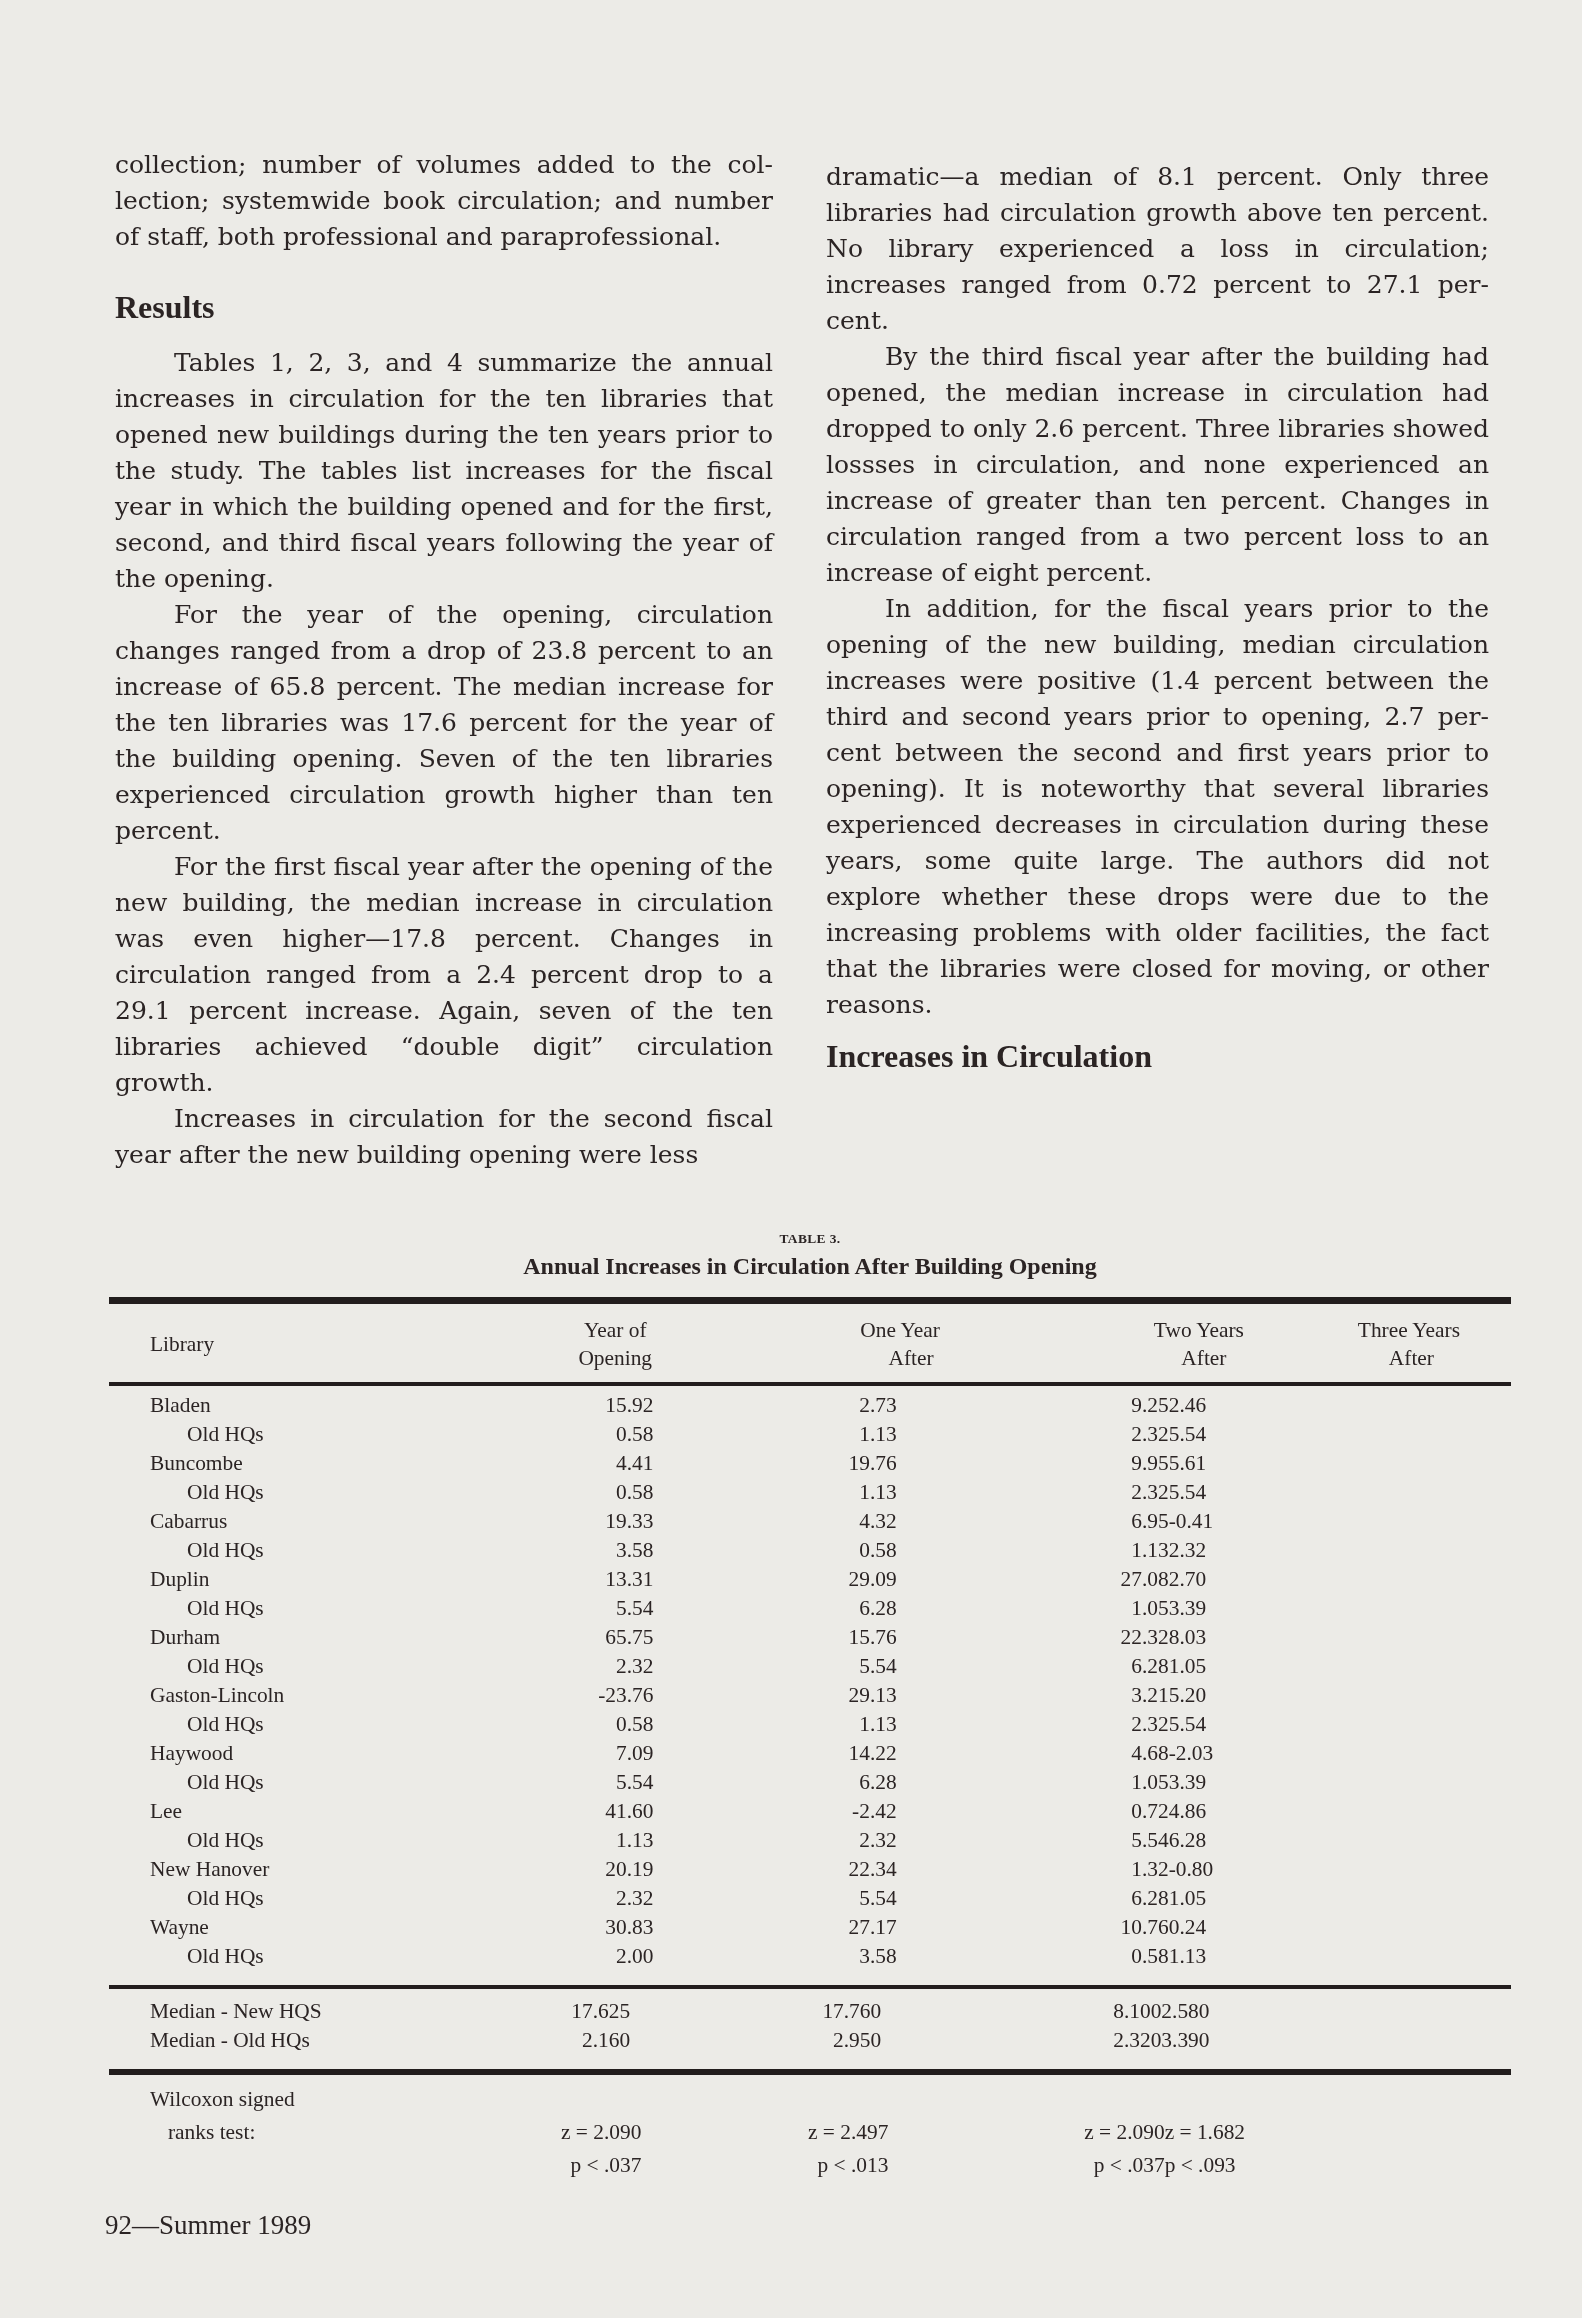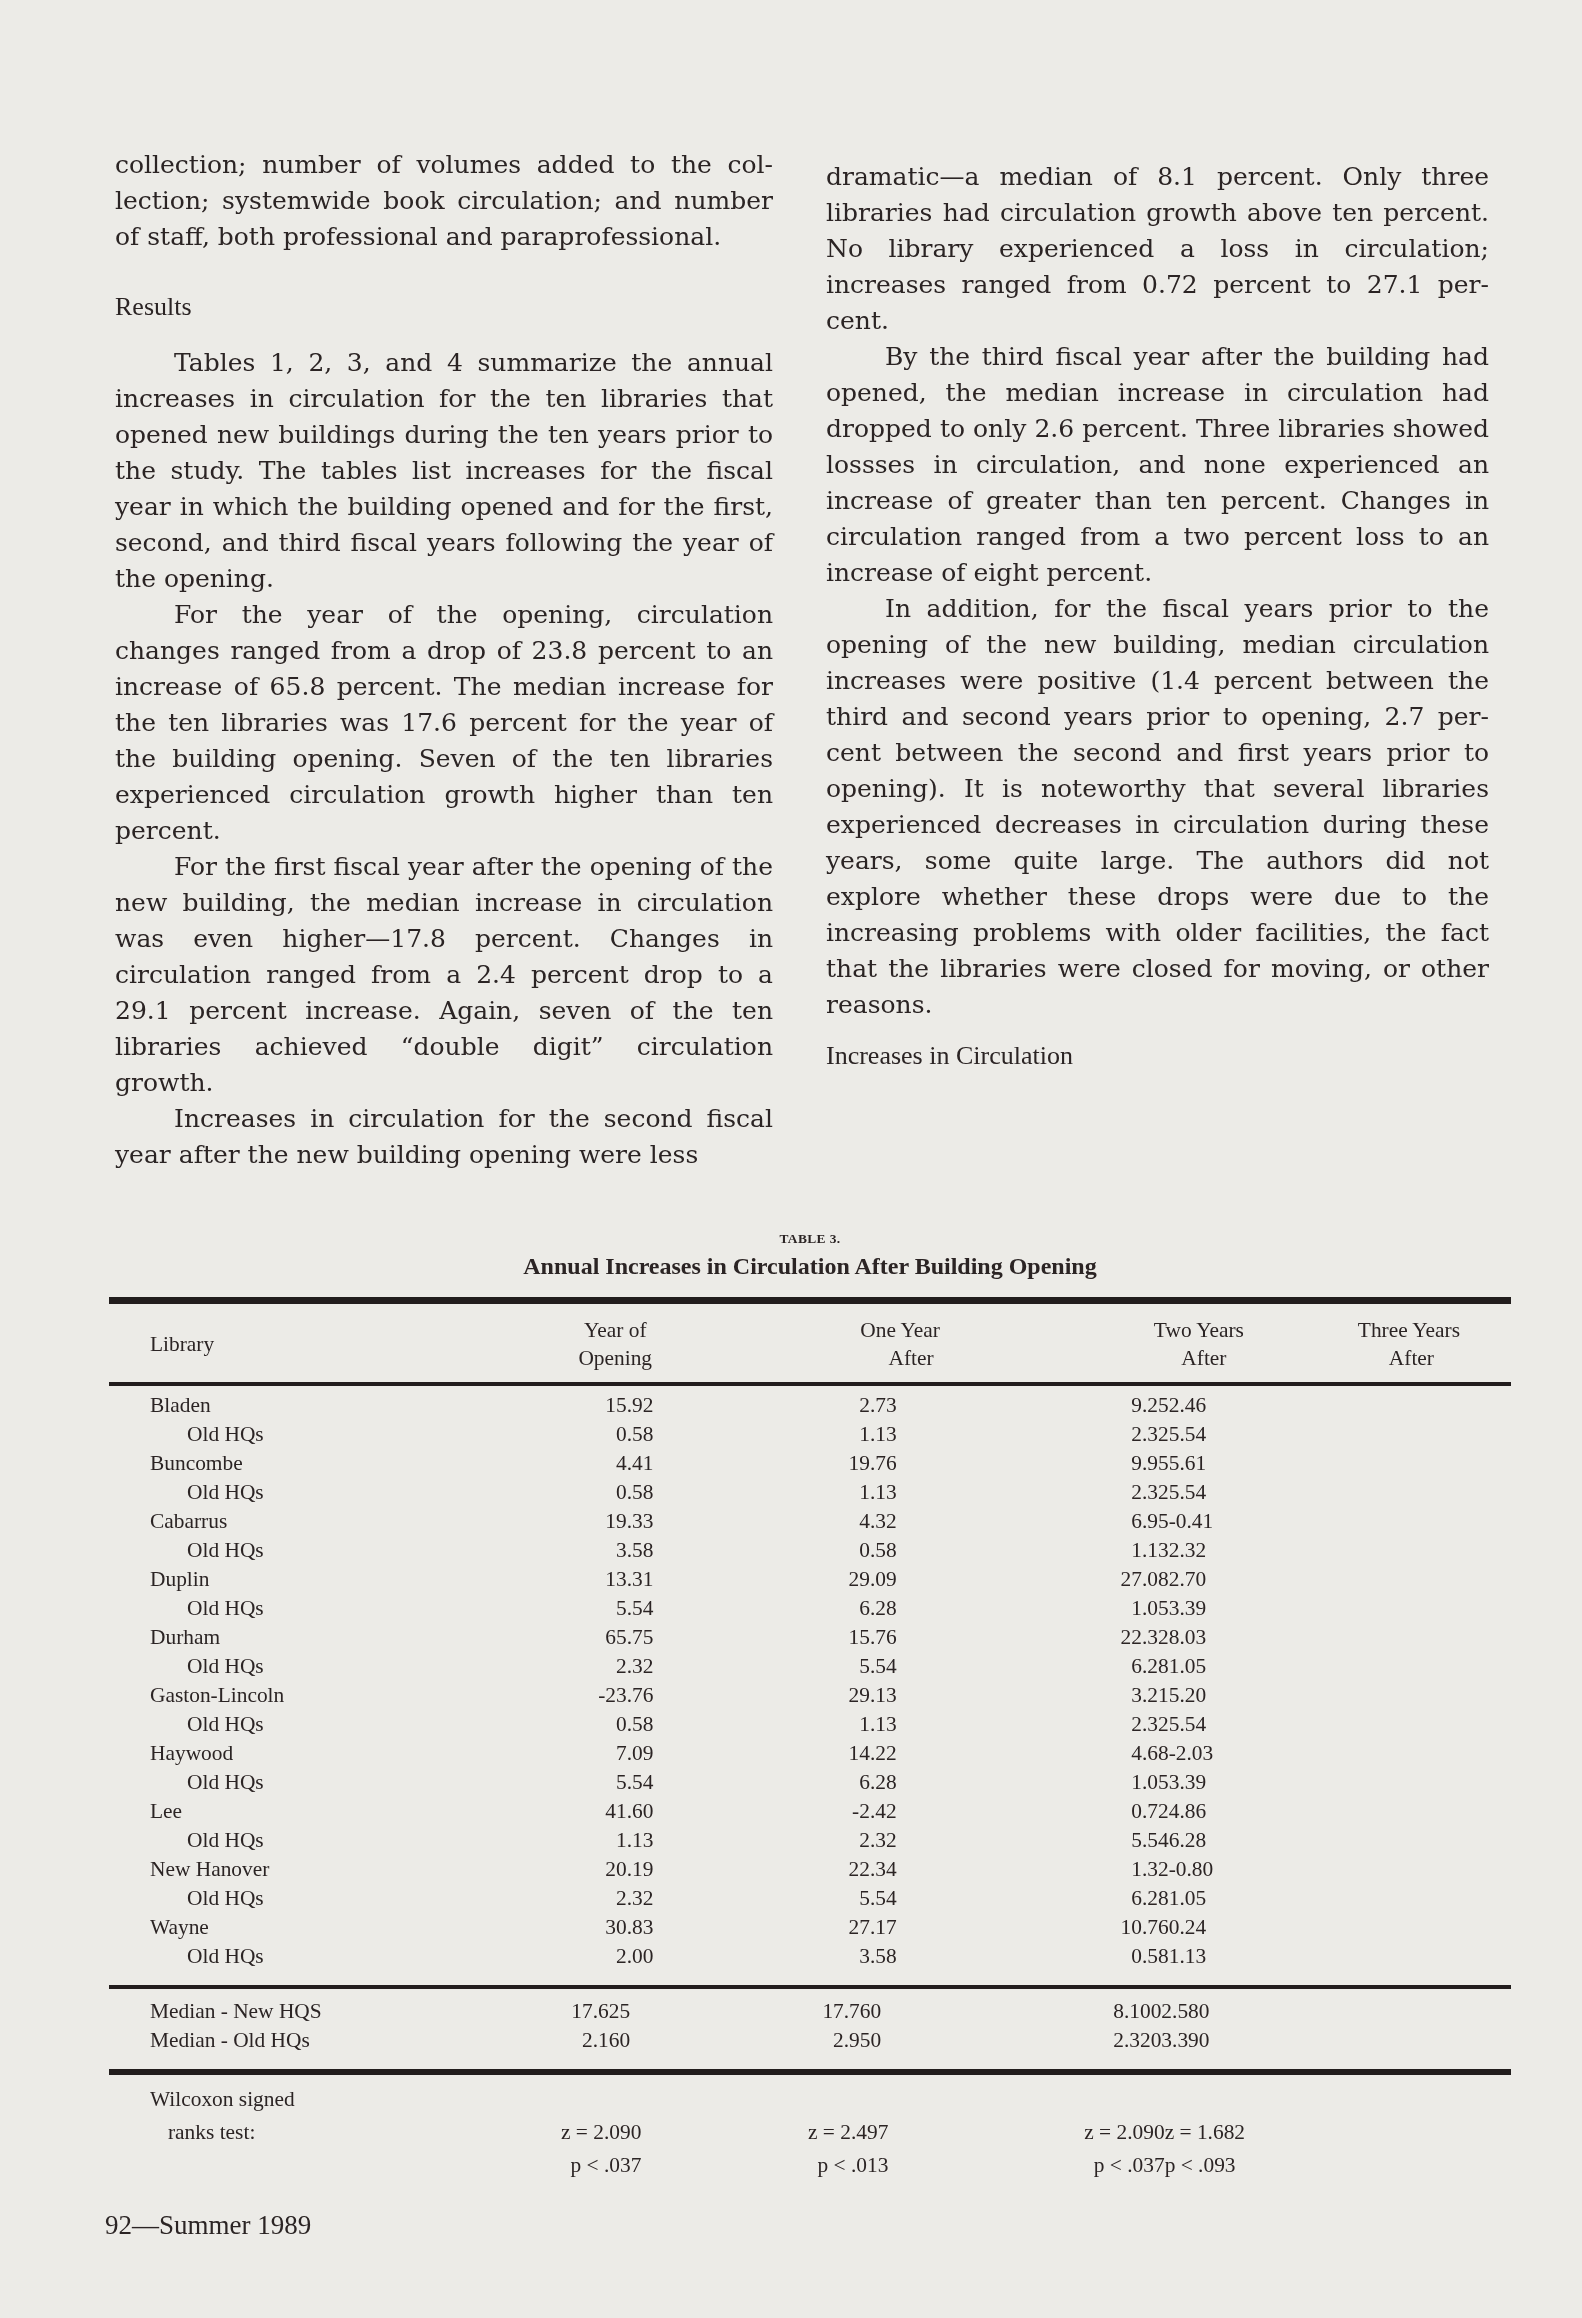--- a/index.html
+++ b/index.html
@@ -19,22 +19,22 @@
     text-align: justify;
     hyphens: manual;
   }
   .col.left { left: 115px; width: 658px; }
   .col.right { left: 826px; width: 663px; margin-top: 12px; }
   .col p { margin: 0; text-indent: 59px; }
   .col p.noindent { text-indent: 0; }
   .col h3 {
     margin: 28.5px 0 22px 0;
     font-family: "Liberation Serif", serif;
-    font-weight: normal;
-    font-size: 26px;
+    font-weight: bold;
+    font-size: 32px;
     line-height: 32px;
   }
   .col.left h3 { margin-top: 36px; margin-bottom: 22px; }
   .col.right h3 { margin-top: 17.4px; margin-bottom: 22px; }
 
   .table-wrap {
     position: absolute;
     left: 109px; top: 1226px; width: 1402px;
     font-family: "Liberation Serif", serif;
     font-size: 21.4px;

